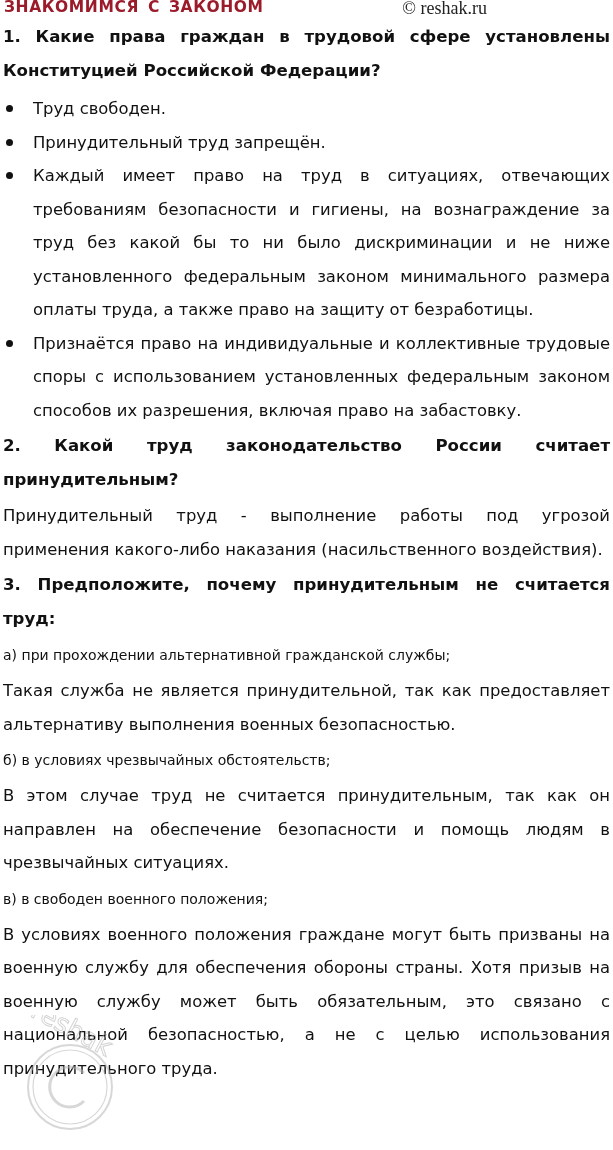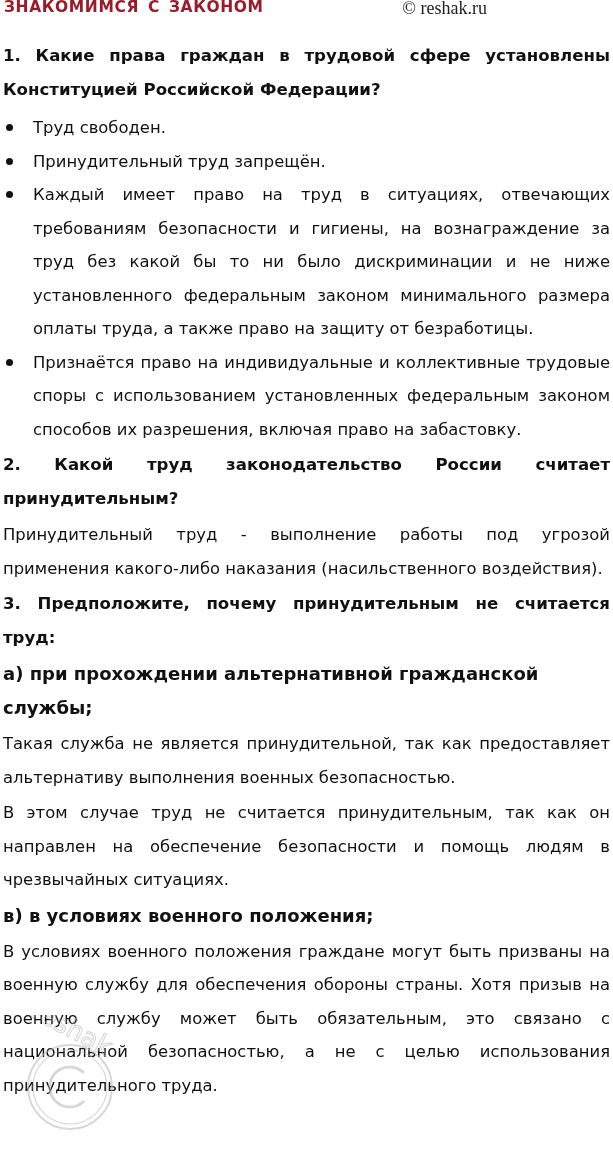--- a/index.html
+++ b/index.html
@@ -36,21 +36,21 @@
     .copyright {
       position: absolute;
       right: 5px;
       top: -2px;
       font-family: "Liberation Serif", serif;
       font-size: 18px;
       color: #222222;
     }
     .content {
       position: absolute;
-      top: 39px;
+      top: 20px;
       left: 3px;
       width: 607px;
     }
     .q {
       font-weight: bold;
       font-size: 16.6px;
       line-height: 34px;
       text-align: justify;
       text-align-last: left;
       margin: 0;
@@ -78,22 +78,22 @@
     ul.bullets li .dot {
       position: absolute;
       left: -27px;
       top: 13px;
       width: 7px;
       height: 7px;
       background: #111111;
       border-radius: 50%;
     }
     .sub-q {
-      font-weight: bold;
-      font-size: 18px;
+      font-weight: normal;
+      font-size: 14px;
       line-height: 34px;
       margin: 2px 0 0 0;
     }
     .watermark {
       position: absolute;
       left: 12px;
       top: 1015px;
       width: 130px;
       height: 130px;
       pointer-events: none;
@@ -120,23 +120,24 @@
 
   <p class="q justify-last" style="margin-top:2px;">2. Какой труд законодательство России считает</p>
   <p class="q">принудительным?</p>
   <p class="p">Принудительный труд - выполнение работы под угрозой применения какого-либо наказания (насильственного воздействия).</p>
 
   <p class="q" style="margin-top:2px;">3. Предположите, почему принудительным не считается труд:</p>
 
   <p class="sub-q">а) при прохождении альтернативной гражданской службы;</p>
   <p class="p">Такая служба не является принудительной, так как предоставляет альтернативу выполнения военных безопасностью.</p>
 
+  <p class="sub-q">б) в условиях чрезвычайных обстоятельств;</p>
   <p class="p">В этом случае труд не считается принудительным, так как он направлен на обеспечение безопасности и помощь людям в чрезвычайных ситуациях.</p>
 
-  <p class="sub-q">в) в условиях военного положения;</p>
+  <p class="sub-q">в) в свободен военного положения;</p>
   <p class="p">В условиях военного положения граждане могут быть призваны на военную службу для обеспечения обороны страны. Хотя призыв на военную службу может быть обязательным, это связано с национальной безопасностью, а не с целью использования принудительного труда.</p>
 </div>
 
 <svg class="watermark" viewBox="0 0 130 130">
   <circle cx="58" cy="72" r="42" fill="none" stroke="#b8b8b8" stroke-width="2"></circle>
   <circle cx="58" cy="72" r="37" fill="none" stroke="#b8b8b8" stroke-width="1.2"></circle>
   <path d="M72 58 A 20 20 0 1 0 72 86" fill="none" stroke="#b8b8b8" stroke-width="3"></path>
   <text x="8" y="22" font-family="DejaVu Sans, sans-serif" font-size="26" fill="none" stroke="#b0b0b0" stroke-width="1" transform="rotate(28 55 30)">reshak</text>
 </svg>
 

